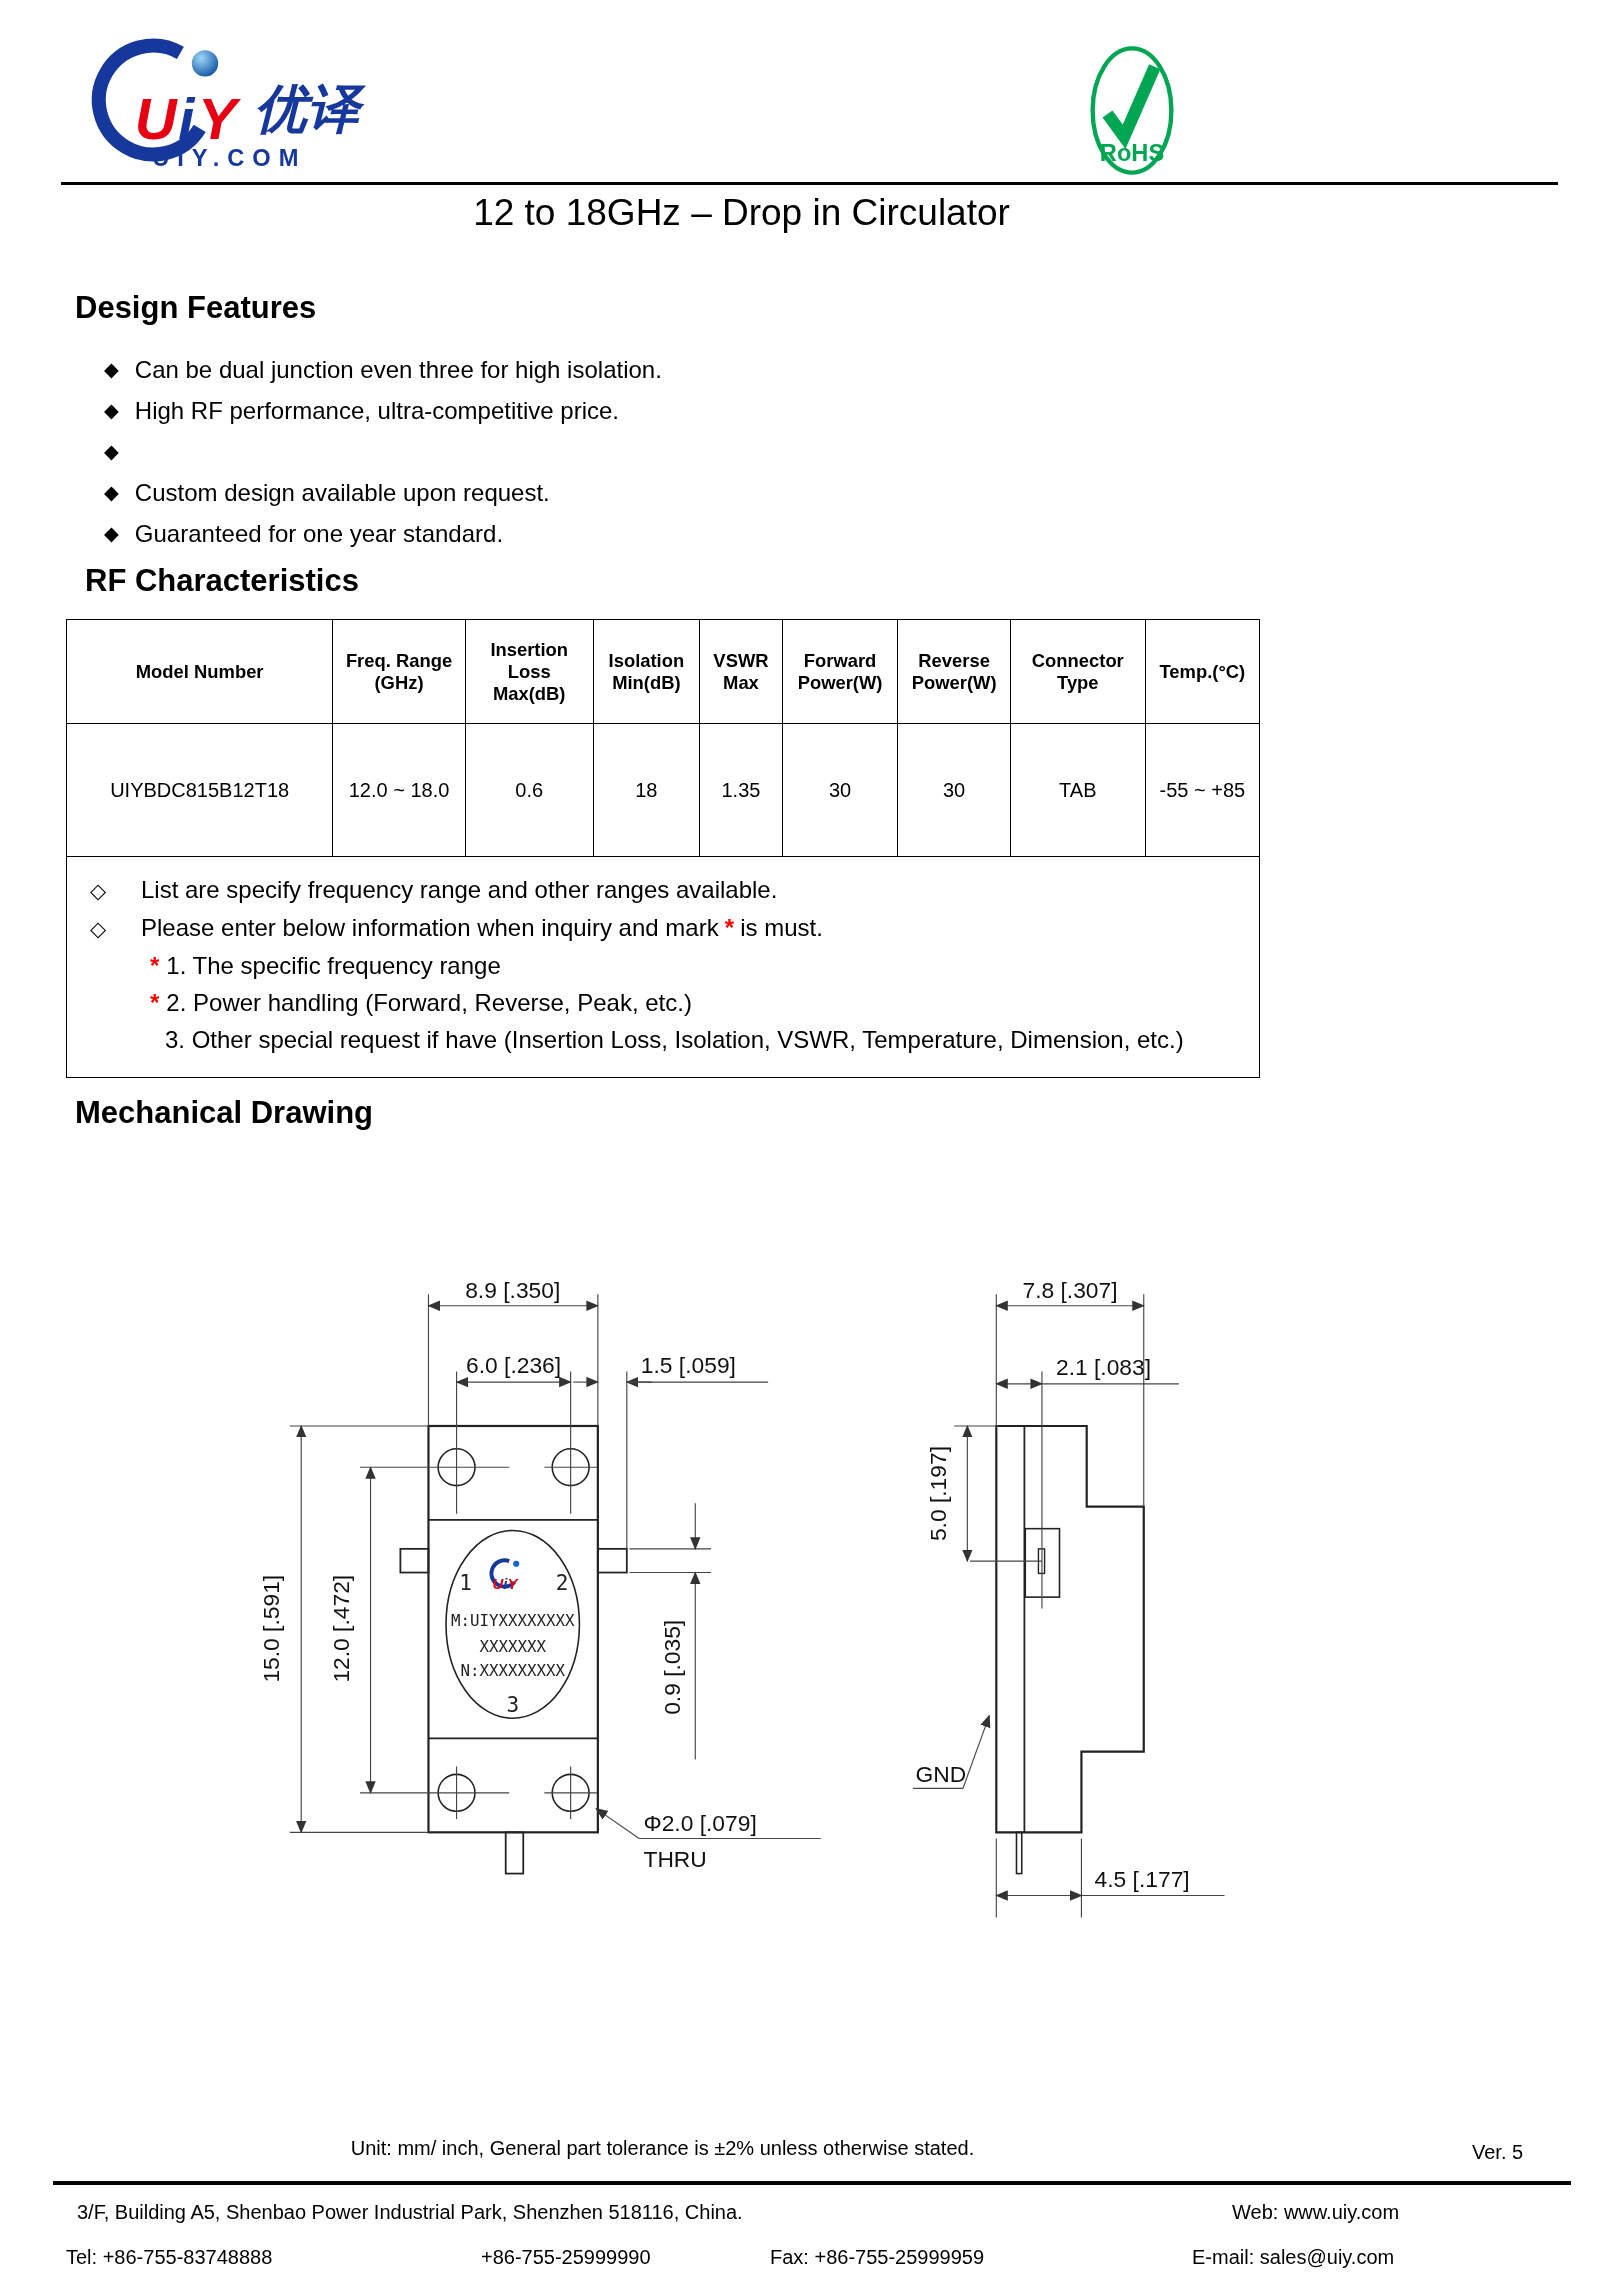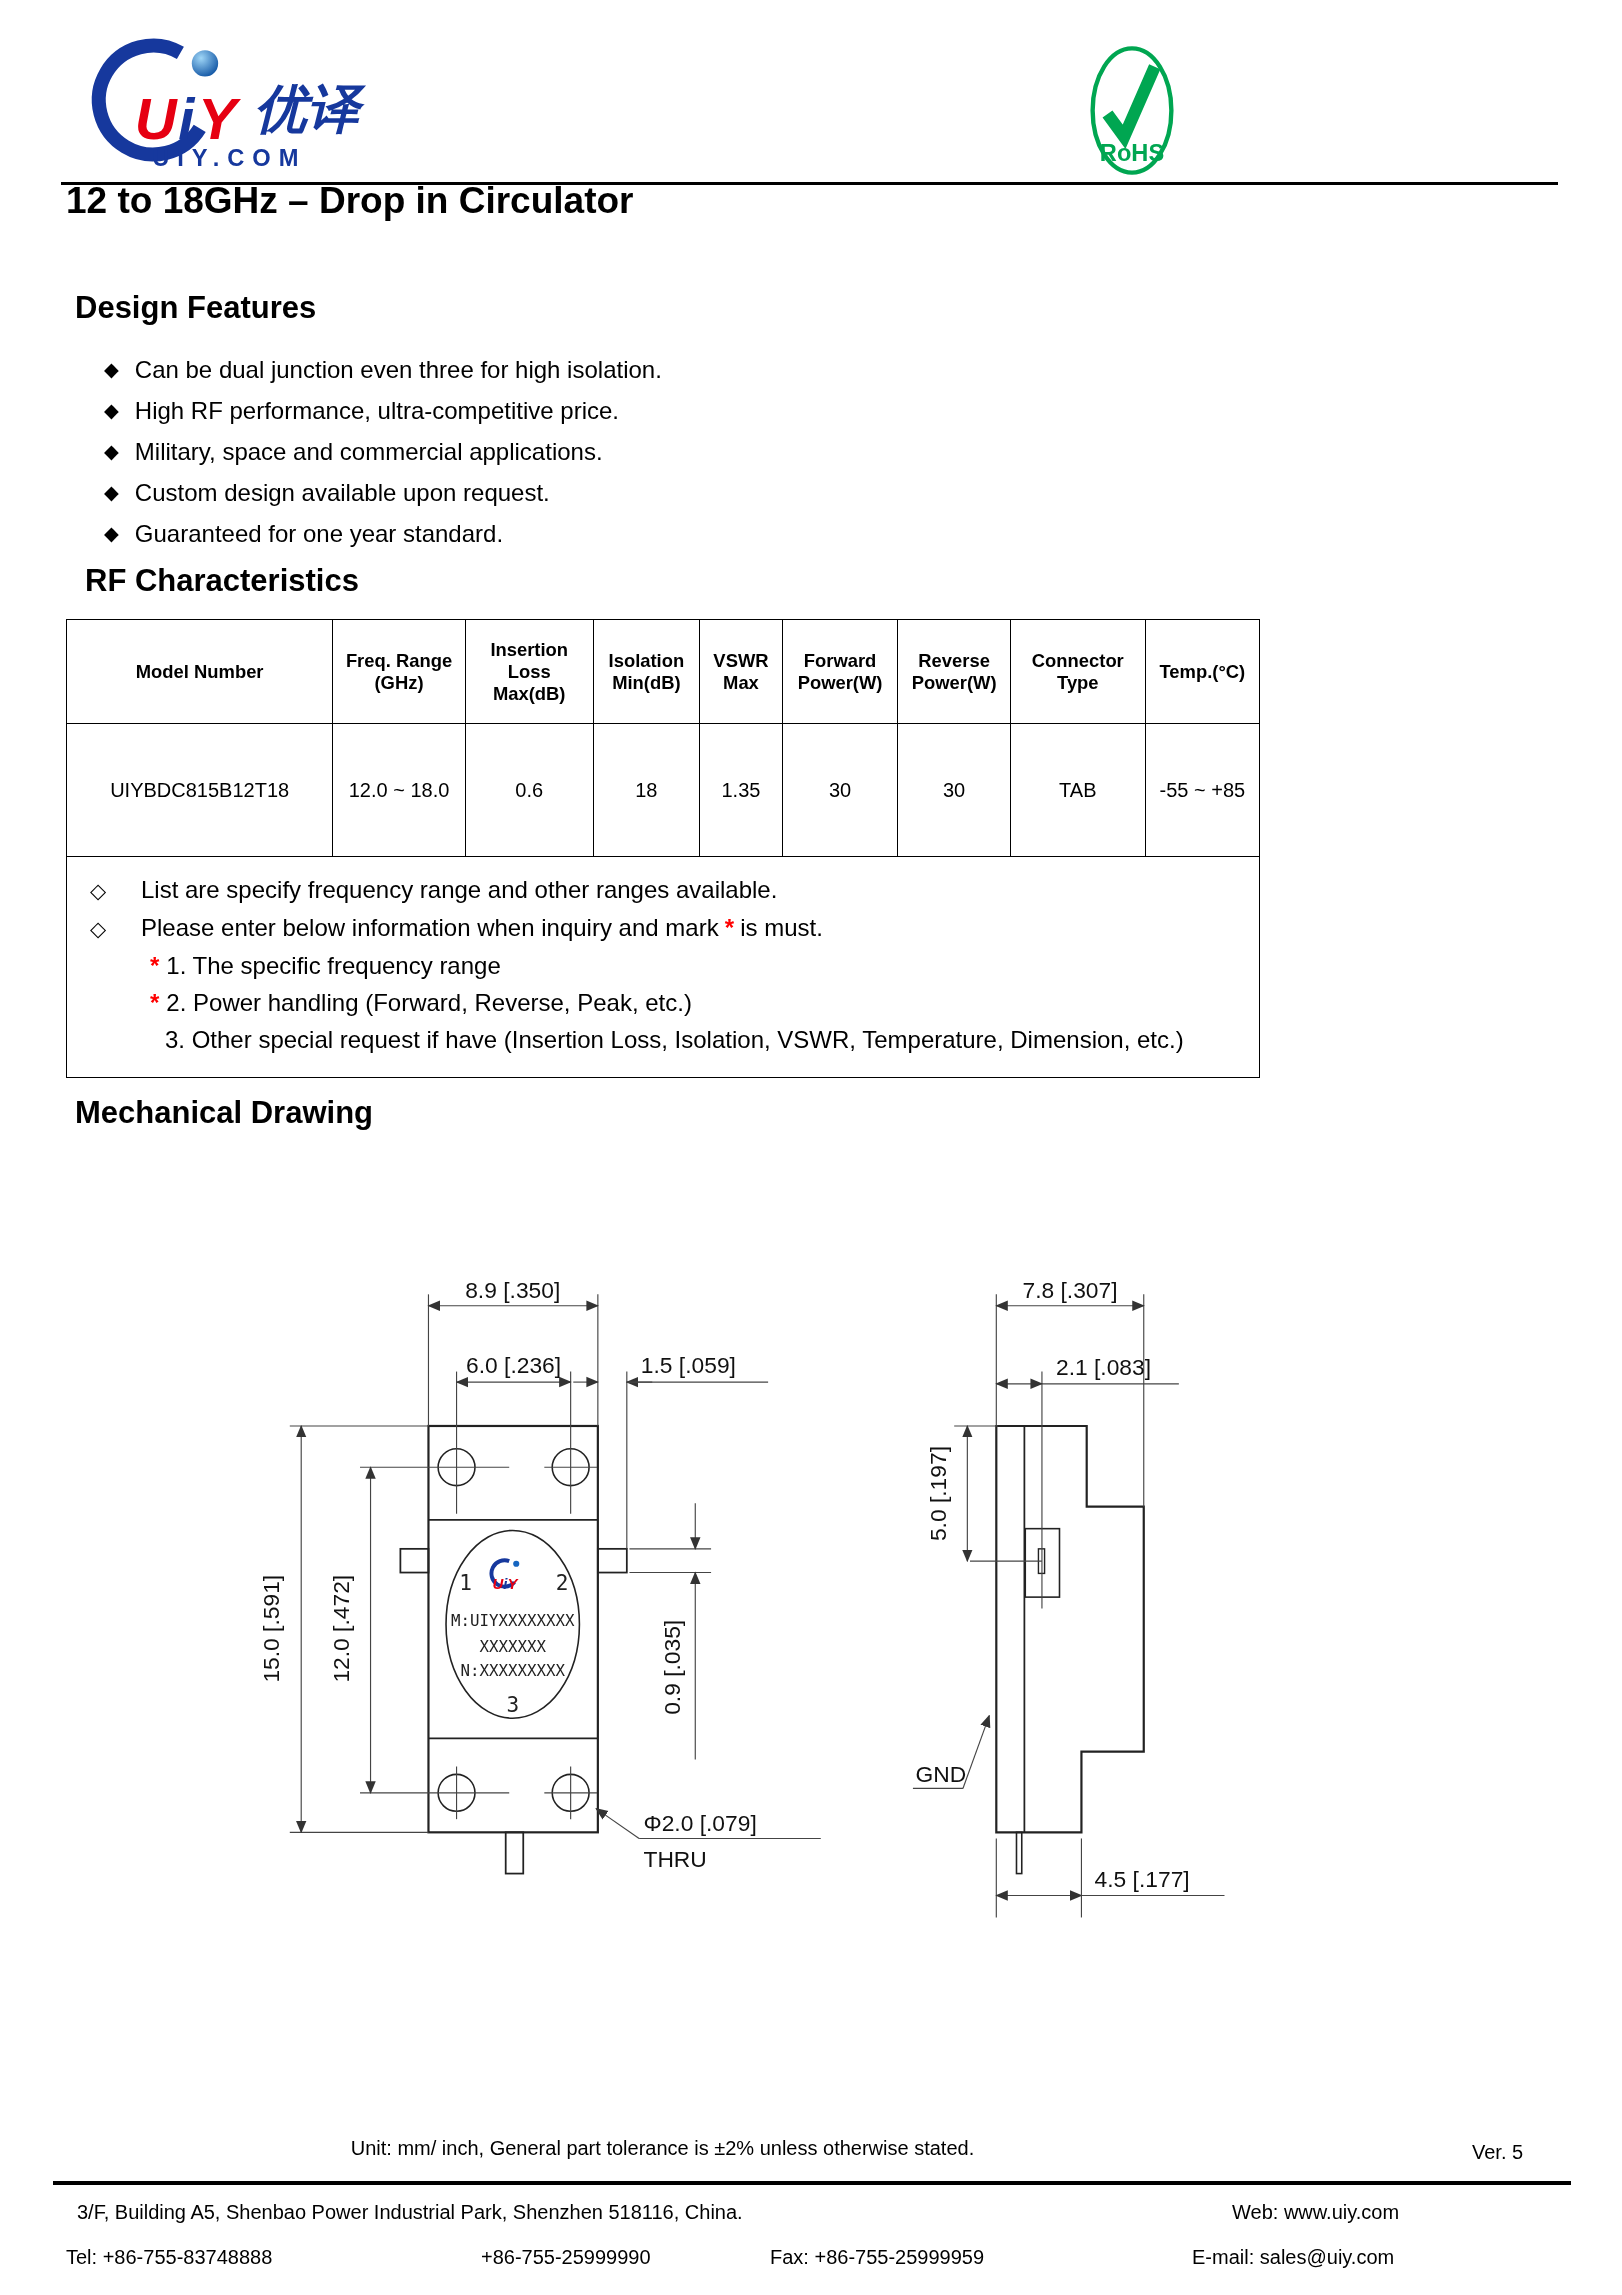--- a/index.html
+++ b/index.html
@@ -8,22 +8,22 @@
     width:1622px; height:2295px; position:relative;
     font-family:"Liberation Sans", sans-serif; color:#000;
   }
   .abs { position:absolute; }
 
   
   #header-rule { left:61px; top:182px; width:1497px; height:2.6px; background:#000; }
 
   
   #page-title {
-    left:66px; top:180px; width:1351px; text-align:left;
-    font-size:37px; font-weight:bold; letter-spacing:0px;
+    left:66px; top:192px; width:1351px; text-align:center;
+    font-size:37px; font-weight:normal; letter-spacing:0px;
   }
   .section-heading { font-size:31px; font-weight:bold; }
   #design-heading { left:75px; top:290px; }
   #rf-heading { left:85px; top:563px; }
   #mech-heading { left:75px; top:1095px; }
 
   
   #feature-list { left:104px; top:349px; list-style:none; }
   #feature-list li { font-size:24px; line-height:41px; display:flex; align-items:center; }
   #feature-list .bullet { font-size:19.3px; margin-right:16px; }
@@ -94,21 +94,20 @@
   <li>
       <span class="bullet">◆</span>
       <span>Can be dual junction even three for high isolation.</span>
     </li>
   <li>
       <span class="bullet">◆</span>
       <span>High RF performance, ultra-competitive price.</span>
     </li>
   <li>
       <span class="bullet">◆</span>
-      <span>Military, space and commercial applications.</span>
     </li>
   <li>
       <span class="bullet">◆</span>
       <span>Custom design available upon request.</span>
     </li>
   <li>
       <span class="bullet">◆</span>
       <span>Guaranteed for one year standard.</span>
     </li>
 </ul>

